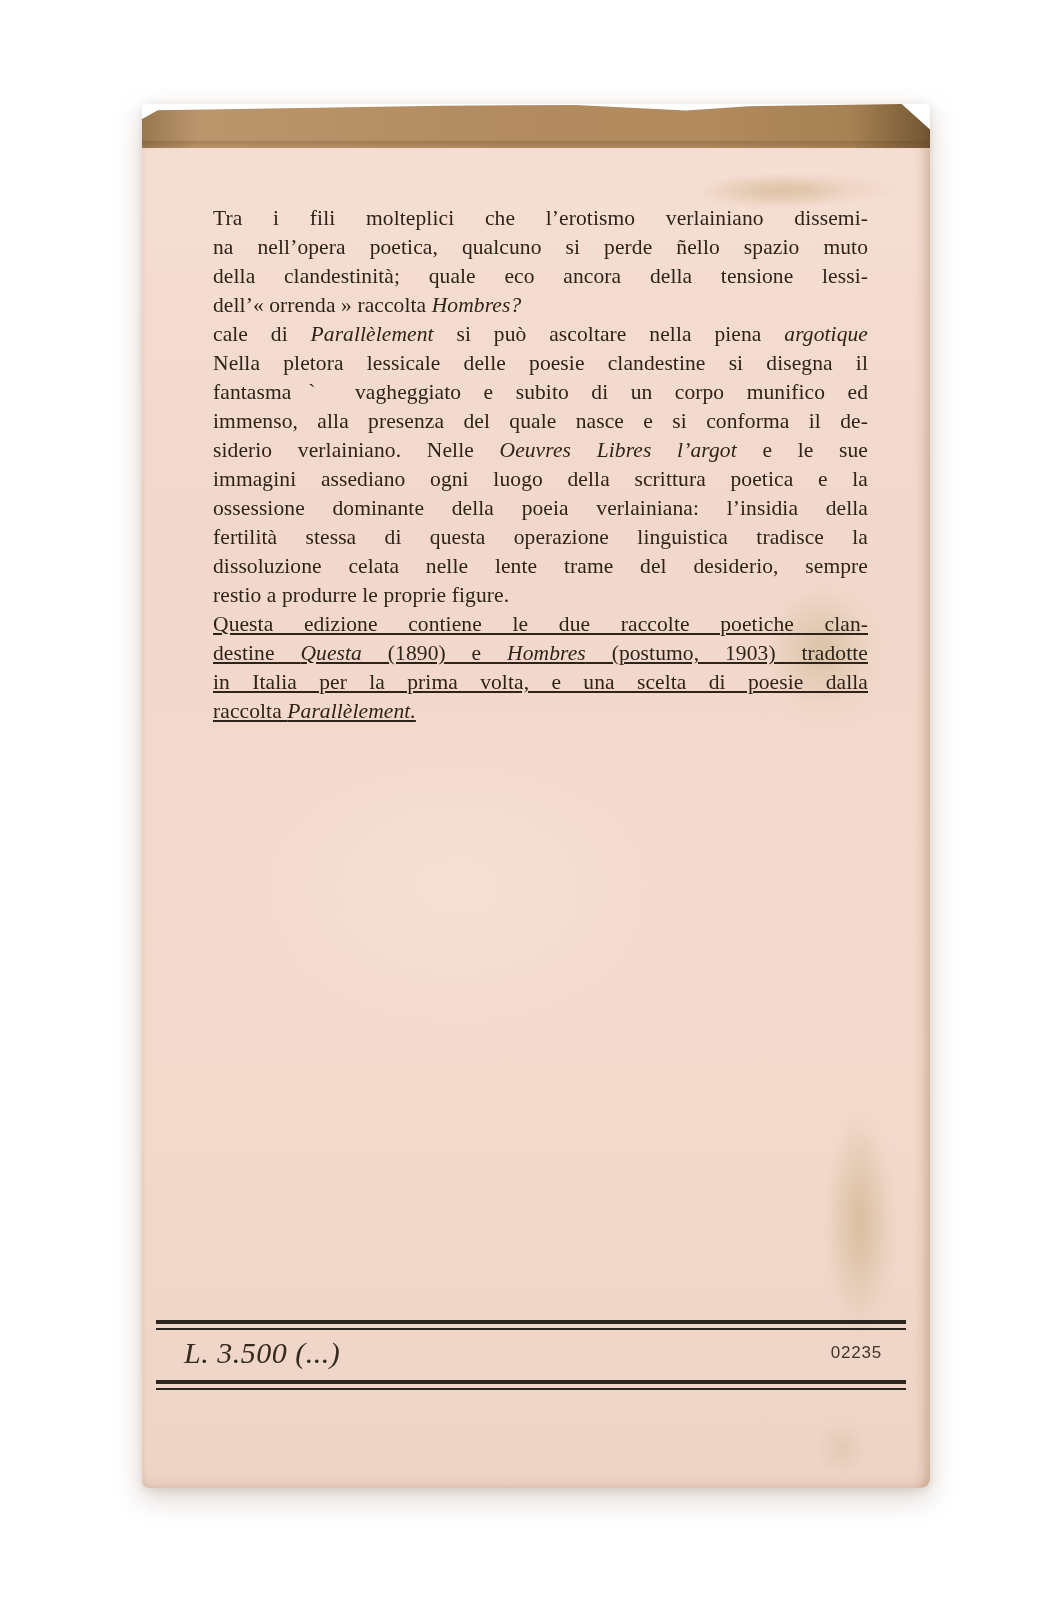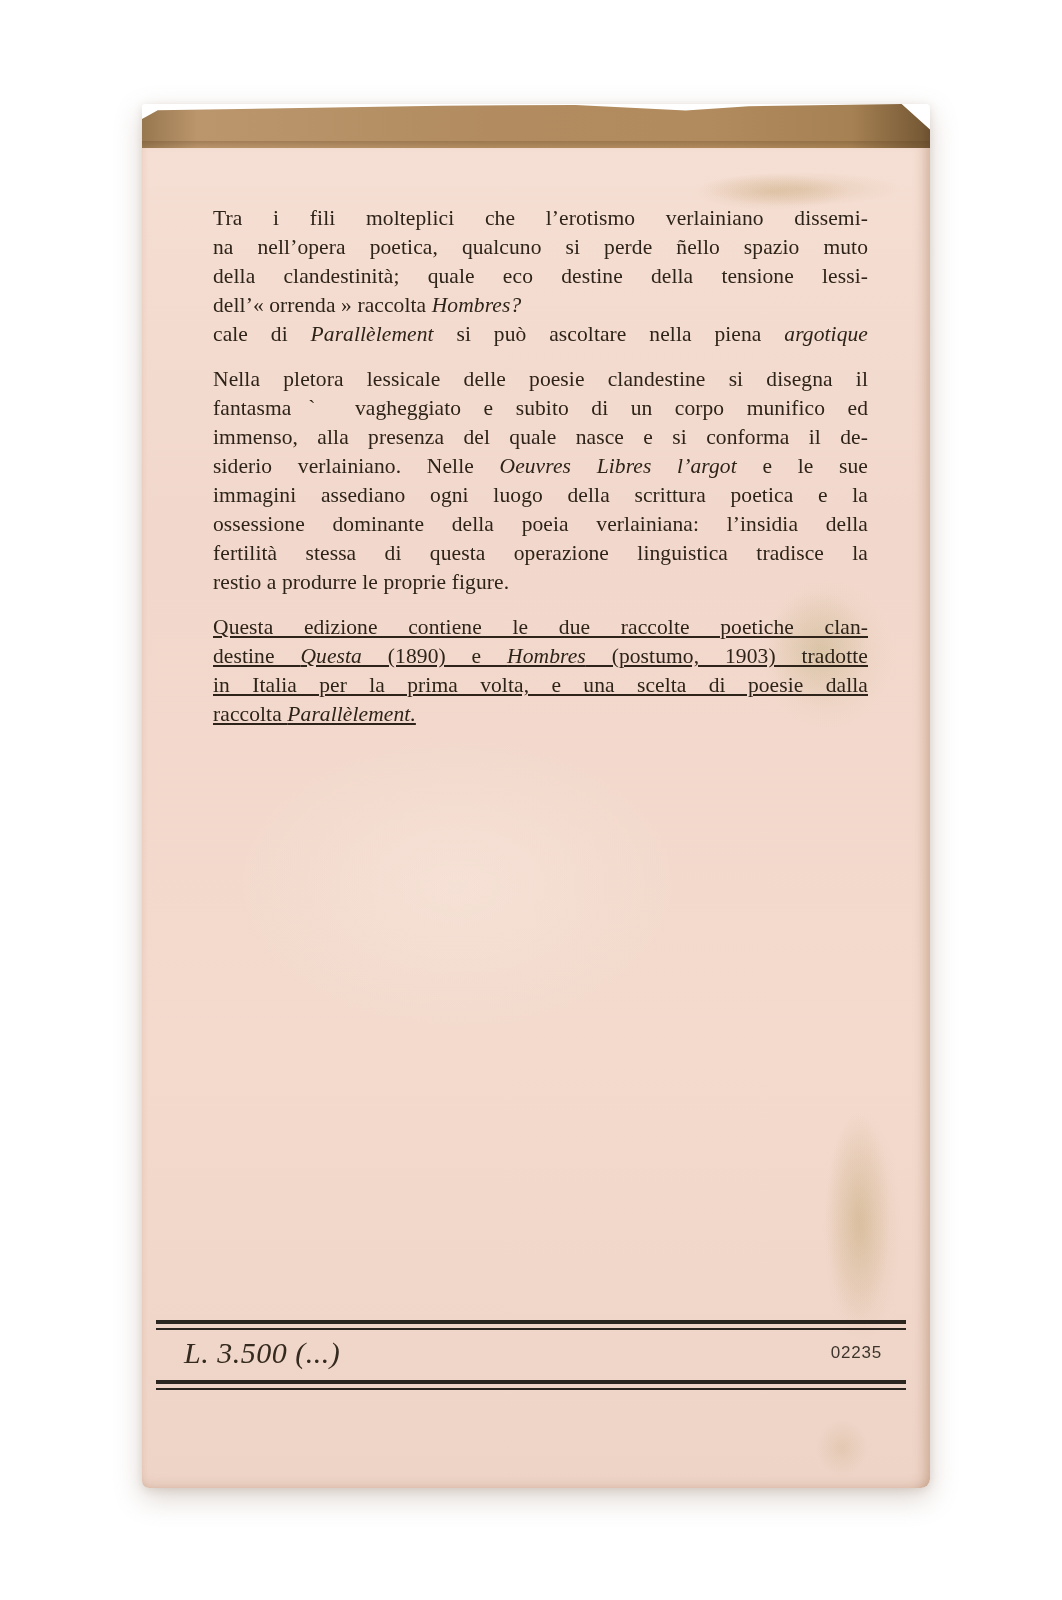--- a/index.html
+++ b/index.html
@@ -56,21 +56,21 @@
   .stain.s2{left:620px;top:430px;width:130px;height:150px;background:radial-gradient(ellipse at center, rgba(150,138,62,.13), transparent 72%);}
   .stain.s3{left:680px;top:960px;width:80px;height:240px;background:radial-gradient(ellipse at center, rgba(160,130,52,.14), transparent 70%);}
   
   .text-block{
     position:absolute;left:71px;top:56px;width:655px;
     font-size:21.5px;line-height:29px;
     color:var(--ink);
     letter-spacing:.1px;
   }
   .para{margin:0;}
-  .para + .para{margin-top:16px;}
+  .para + .para{margin-top:0;}
   .para.gap{text-decoration:underline;}
   .line{text-align:justify;text-align-last:justify;}
   .line.last{text-align-last:left;}
   .it{font-style:italic;}
   
   .price-section{
     position:absolute;left:14px;top:1172px;width:750px;
     color:var(--price-ink);
   }
   .rule{
@@ -104,32 +104,33 @@
     <div class="page-edge"></div>
     <div class="cover">
       <div class="stain s1"></div>
       <div class="stain s2"></div>
       <div class="stain s3"></div>
 
       <div class="text-block">
           <div class="para">
             <div class="line"><span>Tra i fili molteplici che l’erotismo verlainiano dissemi-</span></div>
             <div class="line"><span>na nell’opera poetica, qualcuno si perde ñello spazio muto</span></div>
-            <div class="line"><span>della clandestinità; quale eco destine della tensione lessi-</span></div>
+            <div class="line"><span>della clandestinità; quale eco ancora della tensione lessi-</span></div>
             <div class="line last"><span>dell’« orrenda » raccolta </span><span class="it">Hombres?</span></div>
             <div class="line"><span>cale di </span><span class="it">Parallèlement</span><span> si può ascoltare nella piena </span><span class="it">argotique</span></div>
           </div>
           <div class="para">
             <div class="line"><span>Nella pletora lessicale delle poesie clandestine si disegna il</span></div>
             <div class="line"><span>fantasmaˋ vagheggiato e subito di un corpo munifico ed</span></div>
             <div class="line"><span>immenso, alla presenza del quale nasce e si conforma il de-</span></div>
             <div class="line"><span>siderio verlainiano. Nelle </span><span class="it">Oeuvres Libres</span><span> </span><span class="it">l’argot</span><span> e le sue</span></div>
             <div class="line"><span>immagini assediano ogni luogo della scrittura poetica e la</span></div>
             <div class="line"><span>ossessione dominante della poeia verlainiana: l’insidia della</span></div>
             <div class="line"><span>fertilità stessa di questa operazione linguistica tradisce la</span></div>
+            <div class="line"><span>dissoluzione celata nelle lente trame del desiderio, sempre</span></div>
             <div class="line last"><span>restio a produrre le proprie figure.</span></div>
           </div>
           <div class="para gap">
             <div class="line"><span>Questa edizione contiene le due raccolte poetiche clan-</span></div>
             <div class="line"><span>destine </span><span class="it">Questa</span><span> (1890) e </span><span class="it">Hombres</span><span> (postumo, 1903) tradotte</span></div>
             <div class="line"><span>in Italia per la prima volta, e una scelta di poesie dalla</span></div>
             <div class="line last"><span>raccolta </span><span class="it">Parallèlement.</span></div>
           </div>
         </div>
 

